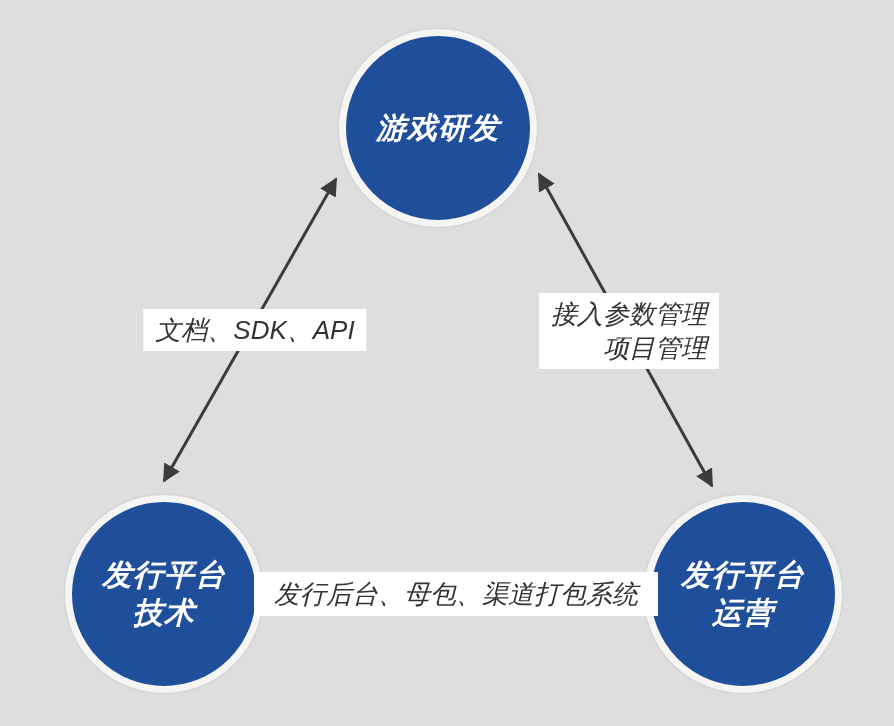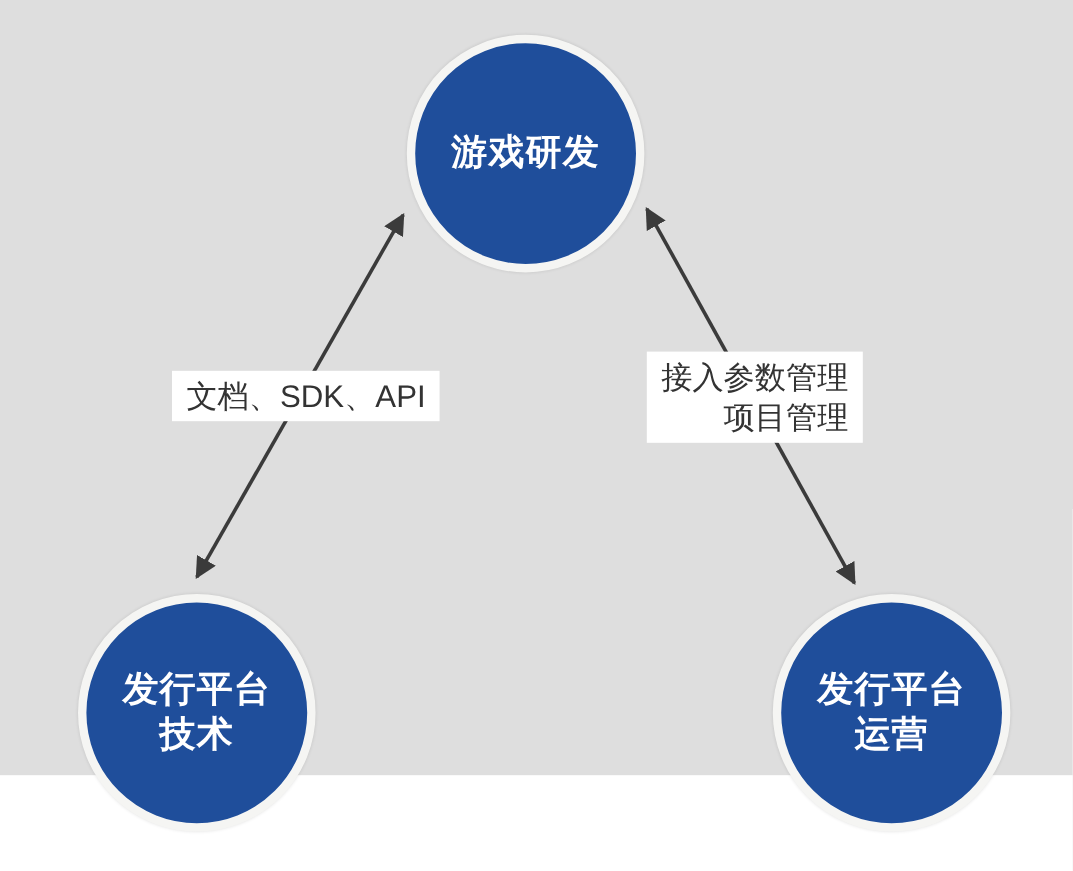--- a/index.html
+++ b/index.html
@@ -12,22 +12,23 @@
     --label_text: #333333;
   }
   * { margin: 0; padding: 0; box-sizing: border-box; }
   html, body {
     width: 894px; height: 726px;
     overflow: hidden;
     font-family: "Liberation Sans", "DejaVu Sans", sans-serif;
   }
   .canvas {
     position: relative;
-    width: 894px; height: 646px;
+    width: 894px; height: 726px;
     background: var(--background);
+    font-style: italic;
   }
   .arrows {
     position: absolute;
     left: 0; top: 0;
     width: 894px; height: 726px;
   }
   .arrow-line {
     stroke: var(--arrow);
     stroke-width: 3;
     fill: none;
@@ -101,14 +102,17 @@
 
   <div class="edge-label label-left">
     <span>文档、SDK、API</span>
   </div>
 
   <div class="edge-label label-right">
     <div>接入参数管理</div>
     <div>项目管理</div>
   </div>
 
+  <div class="edge-label label-bottom">
+    <span>发行后台、母包、渠道打包系统</span>
+  </div>
 
 </div>
 
 </body></html>

